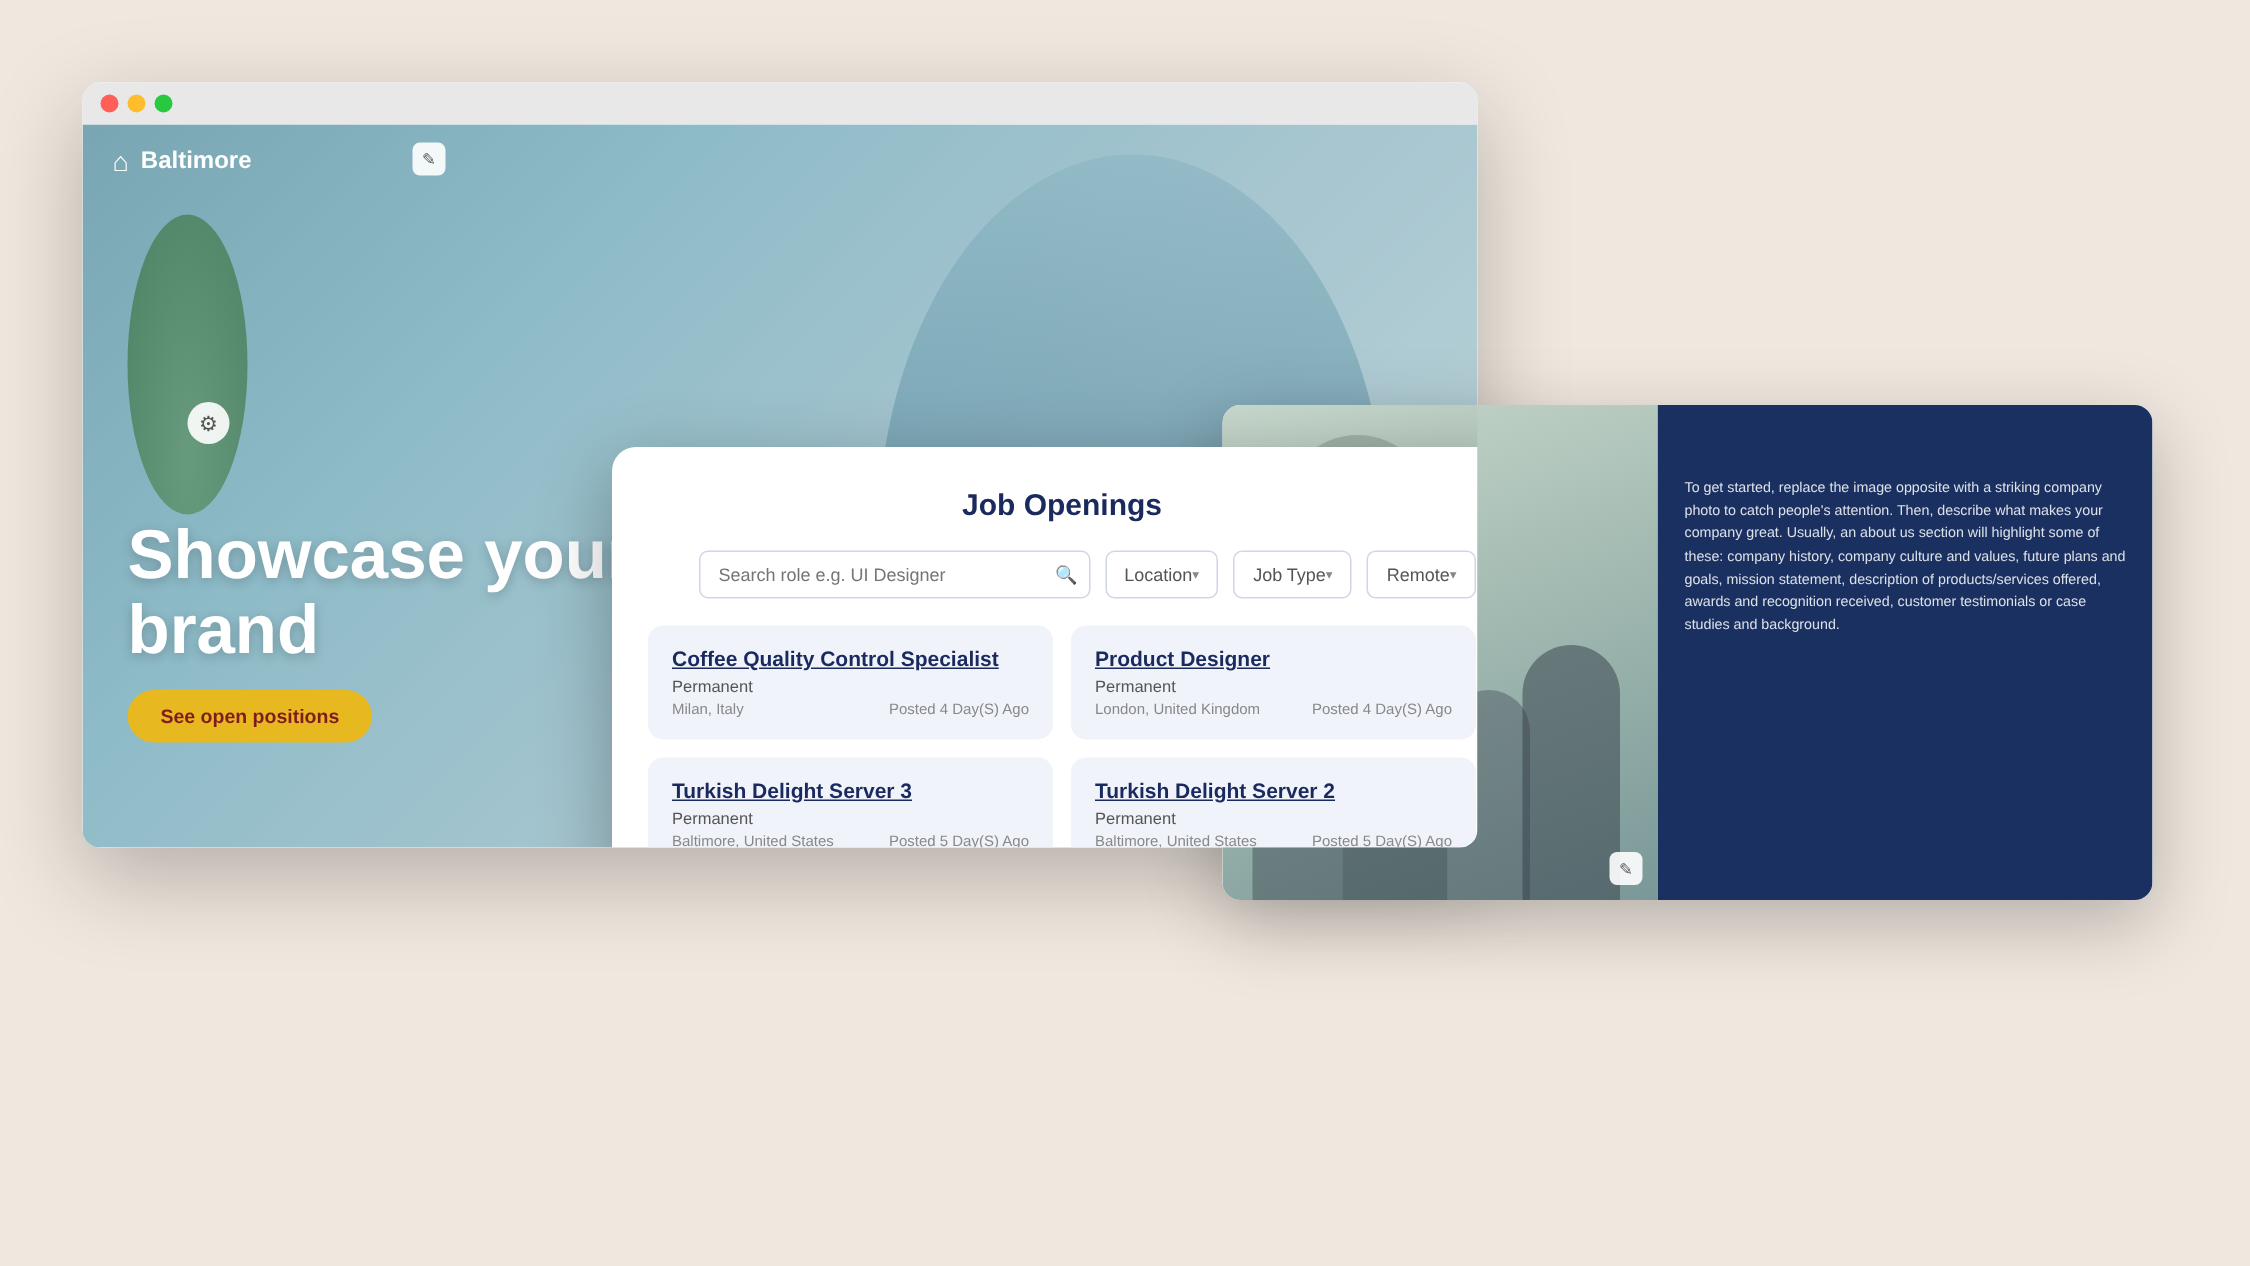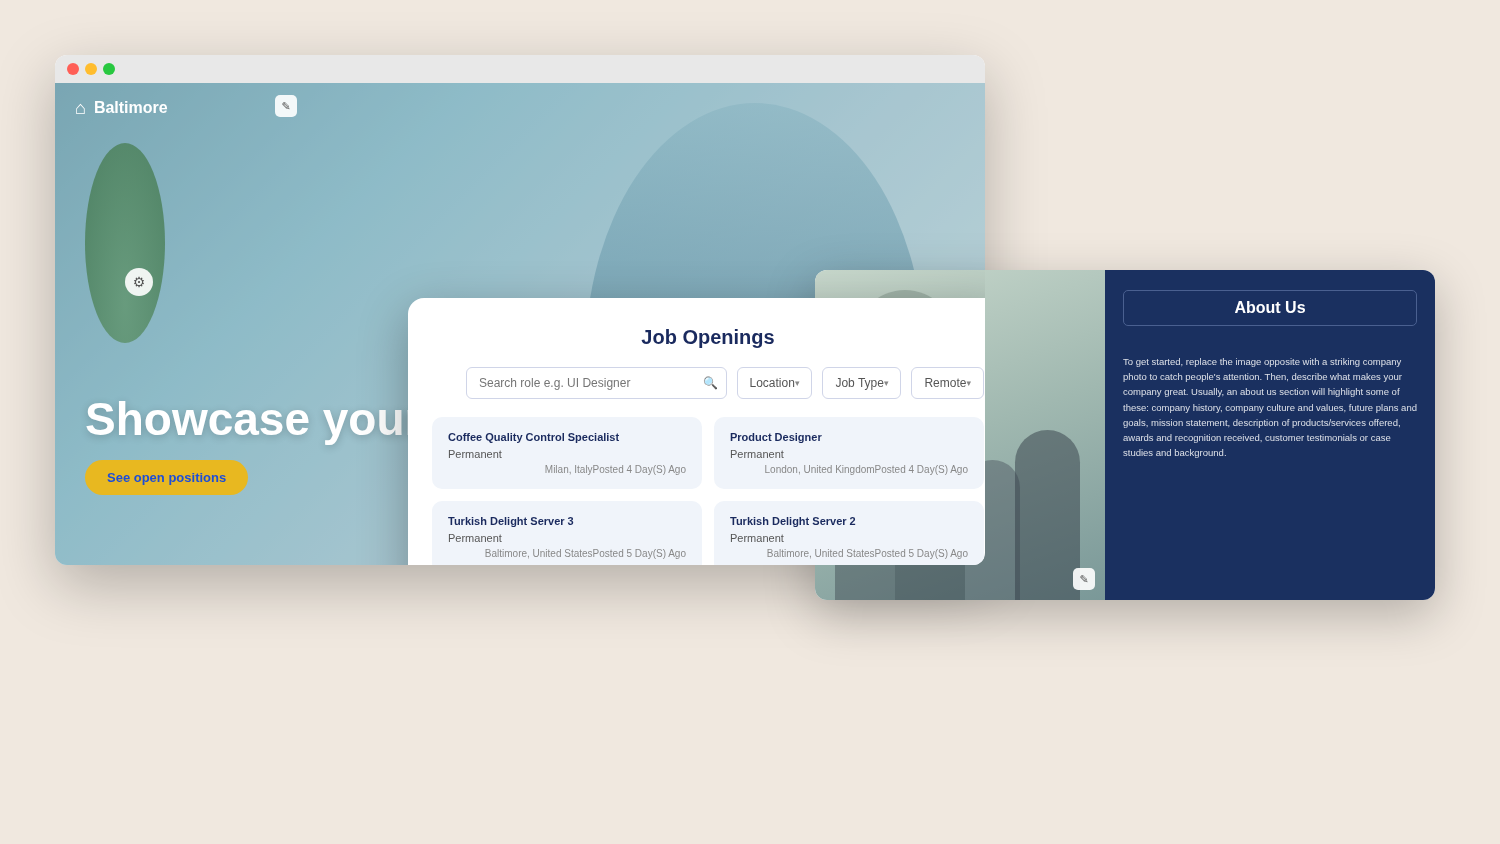--- a/index.html
+++ b/index.html
@@ -148,21 +148,21 @@
       font-weight: 900;
       color: #fff;
       line-height: 1.1;
       text-shadow: 0 2px 8px rgba(0,0,0,0.2);
     }
     .hero-cta {
       position: absolute;
       bottom: 70px;
       left: 30px;
       background: #e8b820;
-      color: #1d4ed8;
+      color: #7f1d1d;
       border: none;
       padding: 10px 22px;
       border-radius: 20px;
       font-size: 13px;
       font-weight: 600;
       cursor: pointer;
     }
 
     
     .job-modal {
@@ -235,33 +235,34 @@
       gap: 12px;
       margin-bottom: 20px;
     }
     .job-card {
       background: #f0f4fa;
       border-radius: 10px;
       padding: 14px 16px;
       cursor: pointer;
     }
     .job-card-title {
-      font-size: 11px;
+      font-size: 14px;
       font-weight: 700;
       color: #1a2a5e;
       margin-bottom: 5px;
+      text-decoration: underline;
     }
     .job-card-type {
       font-size: 11px;
       color: #555;
       margin-bottom: 4px;
     }
     .job-card-meta {
       display: flex;
-      justify-content: flex-end;
+      justify-content: space-between;
       font-size: 10px;
       color: #888;
     }
 
     
     .about-card {
       position: absolute;
       top: 270px;
       left: 815px;
       width: 620px;
@@ -344,20 +345,21 @@
           <span class="brand-name">Baltimore</span>
         </div>
       </div>
 
       <div class="edit-icon-hero">✎</div>
       <div class="settings-icon-hero">⚙</div>
 
       <div class="hero-text">
         <div class="hero-title">
           <span>Showcase your</span><br>
+          <span>brand</span>
         </div>
       </div>
       <button class="hero-cta">See open positions</button>
     </div>
 
     <div class="job-modal">
       <div class="job-modal-title">Job Openings</div>
 
       <div class="job-filters">
         <div class="job-search">
@@ -422,18 +424,15 @@
   <div class="about-photo">
 
     <div style="position:absolute;bottom:0;left:20px;width:60px;height:160px;background:rgba(60,70,80,0.45);border-radius:30px 30px 0 0;"></div>
     <div style="position:absolute;bottom:0;left:80px;width:70px;height:200px;background:rgba(40,50,60,0.5);border-radius:35px 35px 0 0;"></div>
     <div style="position:absolute;bottom:0;left:150px;width:55px;height:140px;background:rgba(70,80,90,0.45);border-radius:28px 28px 0 0;"></div>
     <div style="position:absolute;bottom:0;left:200px;width:65px;height:170px;background:rgba(50,60,70,0.5);border-radius:33px 33px 0 0;"></div>
     <div style="position:absolute;top:20px;left:40px;width:100px;height:180px;background:rgba(90,110,100,0.3);border-radius:50px;"></div>
     <div class="edit-icon-about">✎</div>
   </div>
   <div class="about-content">
-    <div class="about-title-box">
-      <span class="about-title">About Us</span>
-    </div>
     <p class="about-body">To get started, replace the image opposite with a striking company photo to catch people's attention. Then, describe what makes your company great. Usually, an about us section will highlight some of these: company history, company culture and values, future plans and goals, mission statement, description of products/services offered, awards and recognition received, customer testimonials or case studies and background.</p>
   </div>
 </div>
 
 </body></html>

